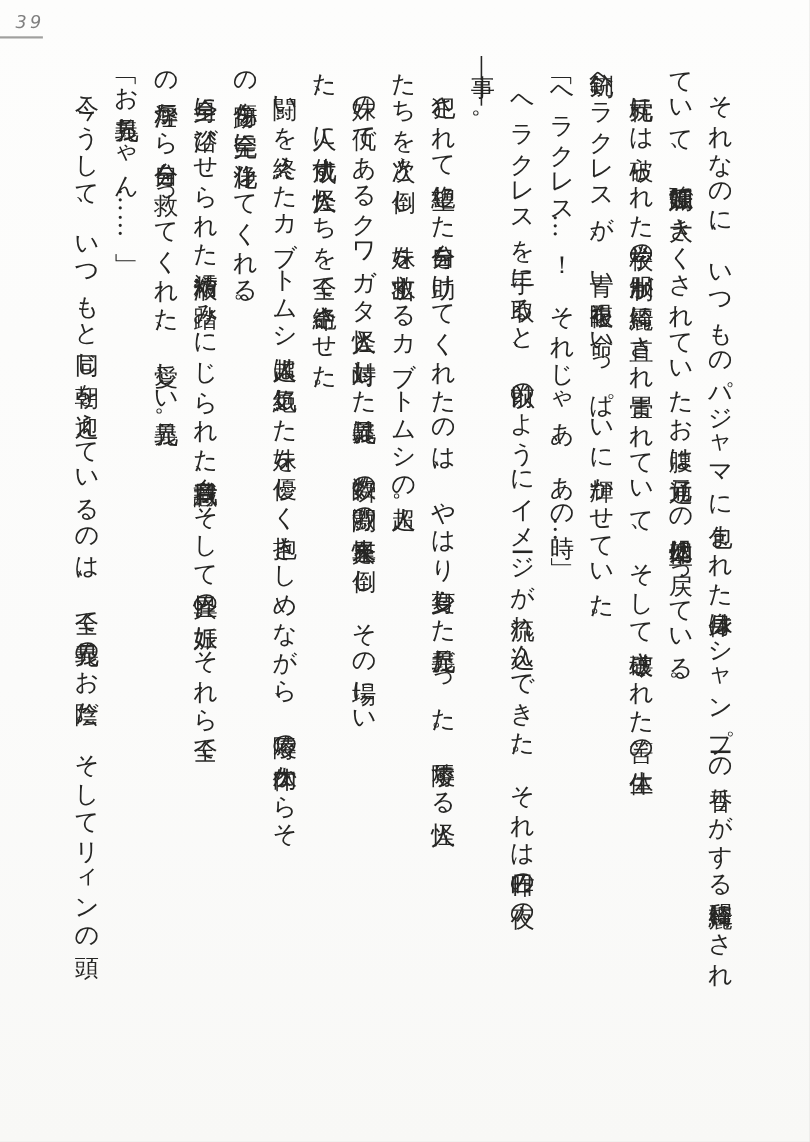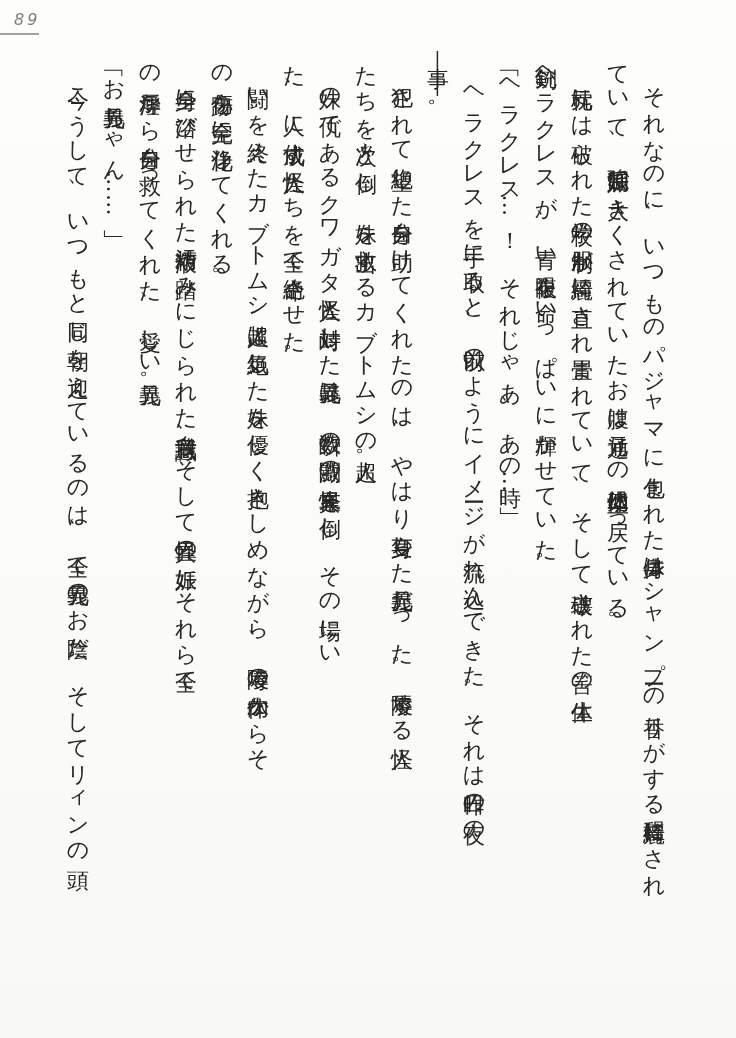--- a/index.html
+++ b/index.html
@@ -62,21 +62,21 @@
     padding: 0;
     white-space: nowrap;
   }
 </style>
 </head>
 <body>
 
 <div class="page">
 
   <div class="folio">
-    <span class="folio-num">89</span>
+    <span class="folio-num">39</span>
     <div class="folio-rule"></div>
   </div>
 
   <main class="text-block" id="textBlock">
       <p class="line" style="text-indent: 1em;">それなのに、いつものパジャマに包まれた身体はシャンプーの香りがする程綺麗にされ</p>
       <p class="line" style="text-indent: 0em;">ていて、強制妊娠で大きくされていたお腹は元通りの幼児体型に戻っている。</p>
       <p class="line" style="text-indent: 1em;">枕元には破られた学校の制服が綺麗に直され畳まれていて、そして破壊された筈の生体</p>
       <p class="line" style="text-indent: 0em;">銃剣ヘラクレスが、青い複眼を命いっぱいに輝かせていた。</p>
       <p class="line" style="text-indent: 0.6em;">「ヘラクレス…！　それじゃあ、あの時…」</p>
       <p class="line" style="text-indent: 1em;">ヘラクレスを手に取ると、以前のようにイメージが流れ込んできた。それは昨日の夜の</p>

